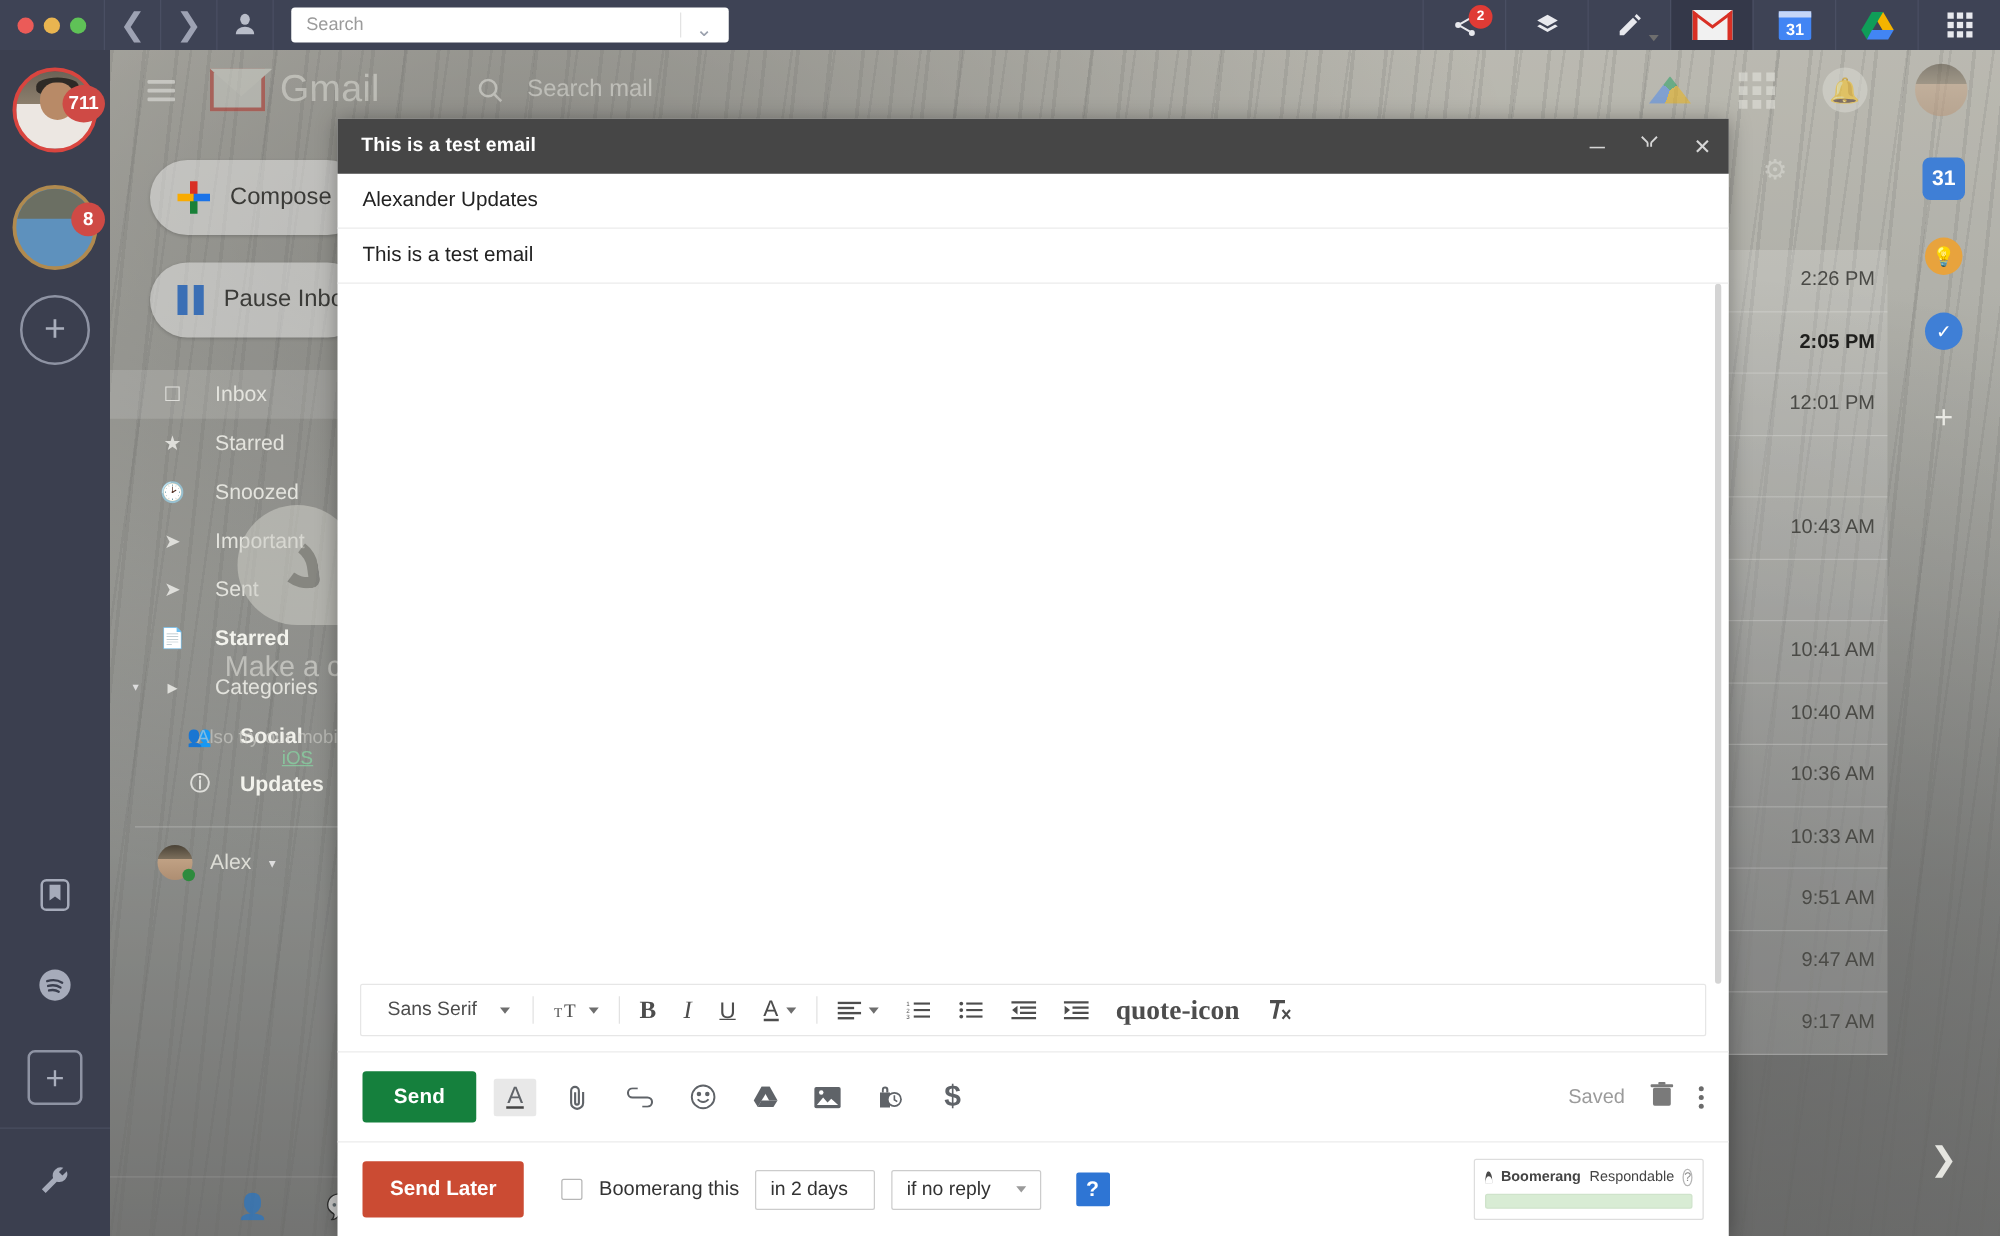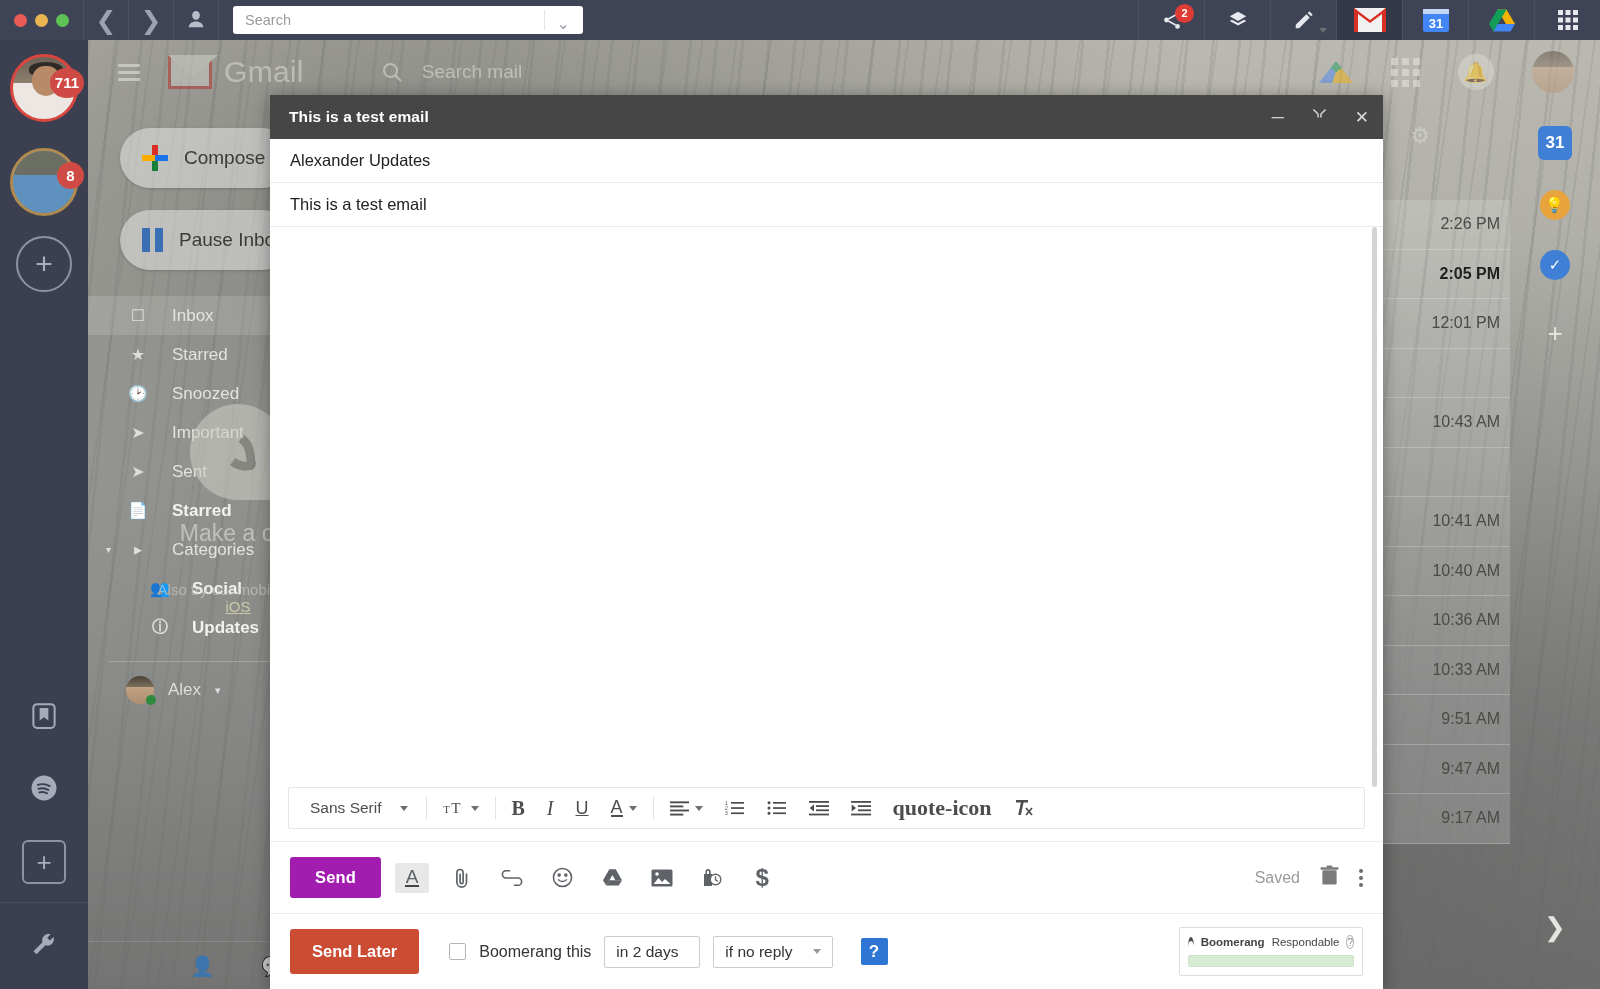--- a/index.html
+++ b/index.html
@@ -216,21 +216,21 @@
     width: 96px; height: 96px; margin: 0 auto; background: #cfcfc8;
     border-radius: 50% 50% 8px 50%; position: relative;
   }
   .hangout-ic .handset {
     position: absolute; left: 30px; top: 24px; width: 34px; height: 44px;
     border: 9px solid #7e7e77; border-radius: 8px 30px 8px 30px; transform: rotate(-8deg);
     border-top-color: transparent; border-left-color:transparent;
   }
   .hangout-t1 { font-size: 23px; color: #e8e8e2; margin-top: 20px; font-weight:500;}
   .hangout-t2 { font-size: 15px; color: #d8d8d2; margin-top: 34px; }
-  .hangout-t3 { font-size: 15px; color: #fef9c3; text-decoration: underline;}
+  .hangout-t3 { font-size: 15px; color: #86efac; text-decoration: underline;}
 
   .gm-footbar {
     position:absolute; bottom: 0; left: 0; width: 300px; height: 48px;
     border-top: 1px solid rgba(255,255,255,0.2);
     display:flex; align-items:center; justify-content:center; gap: 46px; opacity:.6;
   }
   .gm-footbar .fb { color:#cfcfca; font-size: 20px; position: relative;}
   .fb .b9 { position:absolute; top:-8px; right:-10px; background:#2e8b3d; color:#fff;
     font-size:11px; font-weight:bold; width:18px; height:18px; line-height:18px;
     border-radius:50%; text-align:center;}
@@ -310,21 +310,21 @@
   .fmt-sep { width: 1px; height: 22px; background: #e2e2e2; margin: 0 5px; }
   .fmt-b { font-weight: bold; font-family: "Liberation Serif", serif; font-size: 20px;}
   .fmt-i { font-style: italic; font-family: "Liberation Serif", serif; font-size: 20px;}
   .fmt-u { text-decoration: underline; font-size: 18px;}
 
   .send-row {
     height: 72px; display: flex; align-items: center; padding: 0 20px;
     border-top: 1px solid #ececec; margin-top: 12px;
   }
   .btn-send {
-    background: #a21caf; color: #fff; font-size: 16.5px; font-weight: bold;
+    background: #15803d; color: #fff; font-size: 16.5px; font-weight: bold;
     border-radius: 3px; padding: 11px 25px; letter-spacing: .2px;
   }
   .send-icons { display: flex; align-items: center; gap: 16px; margin-left: 14px; }
   .si { width: 34px; height: 30px; display:flex; align-items:center; justify-content:center;
         color:#5f6368; font-size: 20px; }
   .si.boxed { background: #e8e8e8; border-radius: 2px; }
   .si-A { font-size: 19px; border-bottom: 2px solid #444; line-height: 16px; padding: 0 1px;}
   .send-right { margin-left:auto; display:flex; align-items:center; gap: 20px; }
   .saved { color:#9b9b9b; font-size: 16px;}
   .kebab { color:#6b6b6b; font-size: 20px; letter-spacing: 0; line-height: 6px;}

